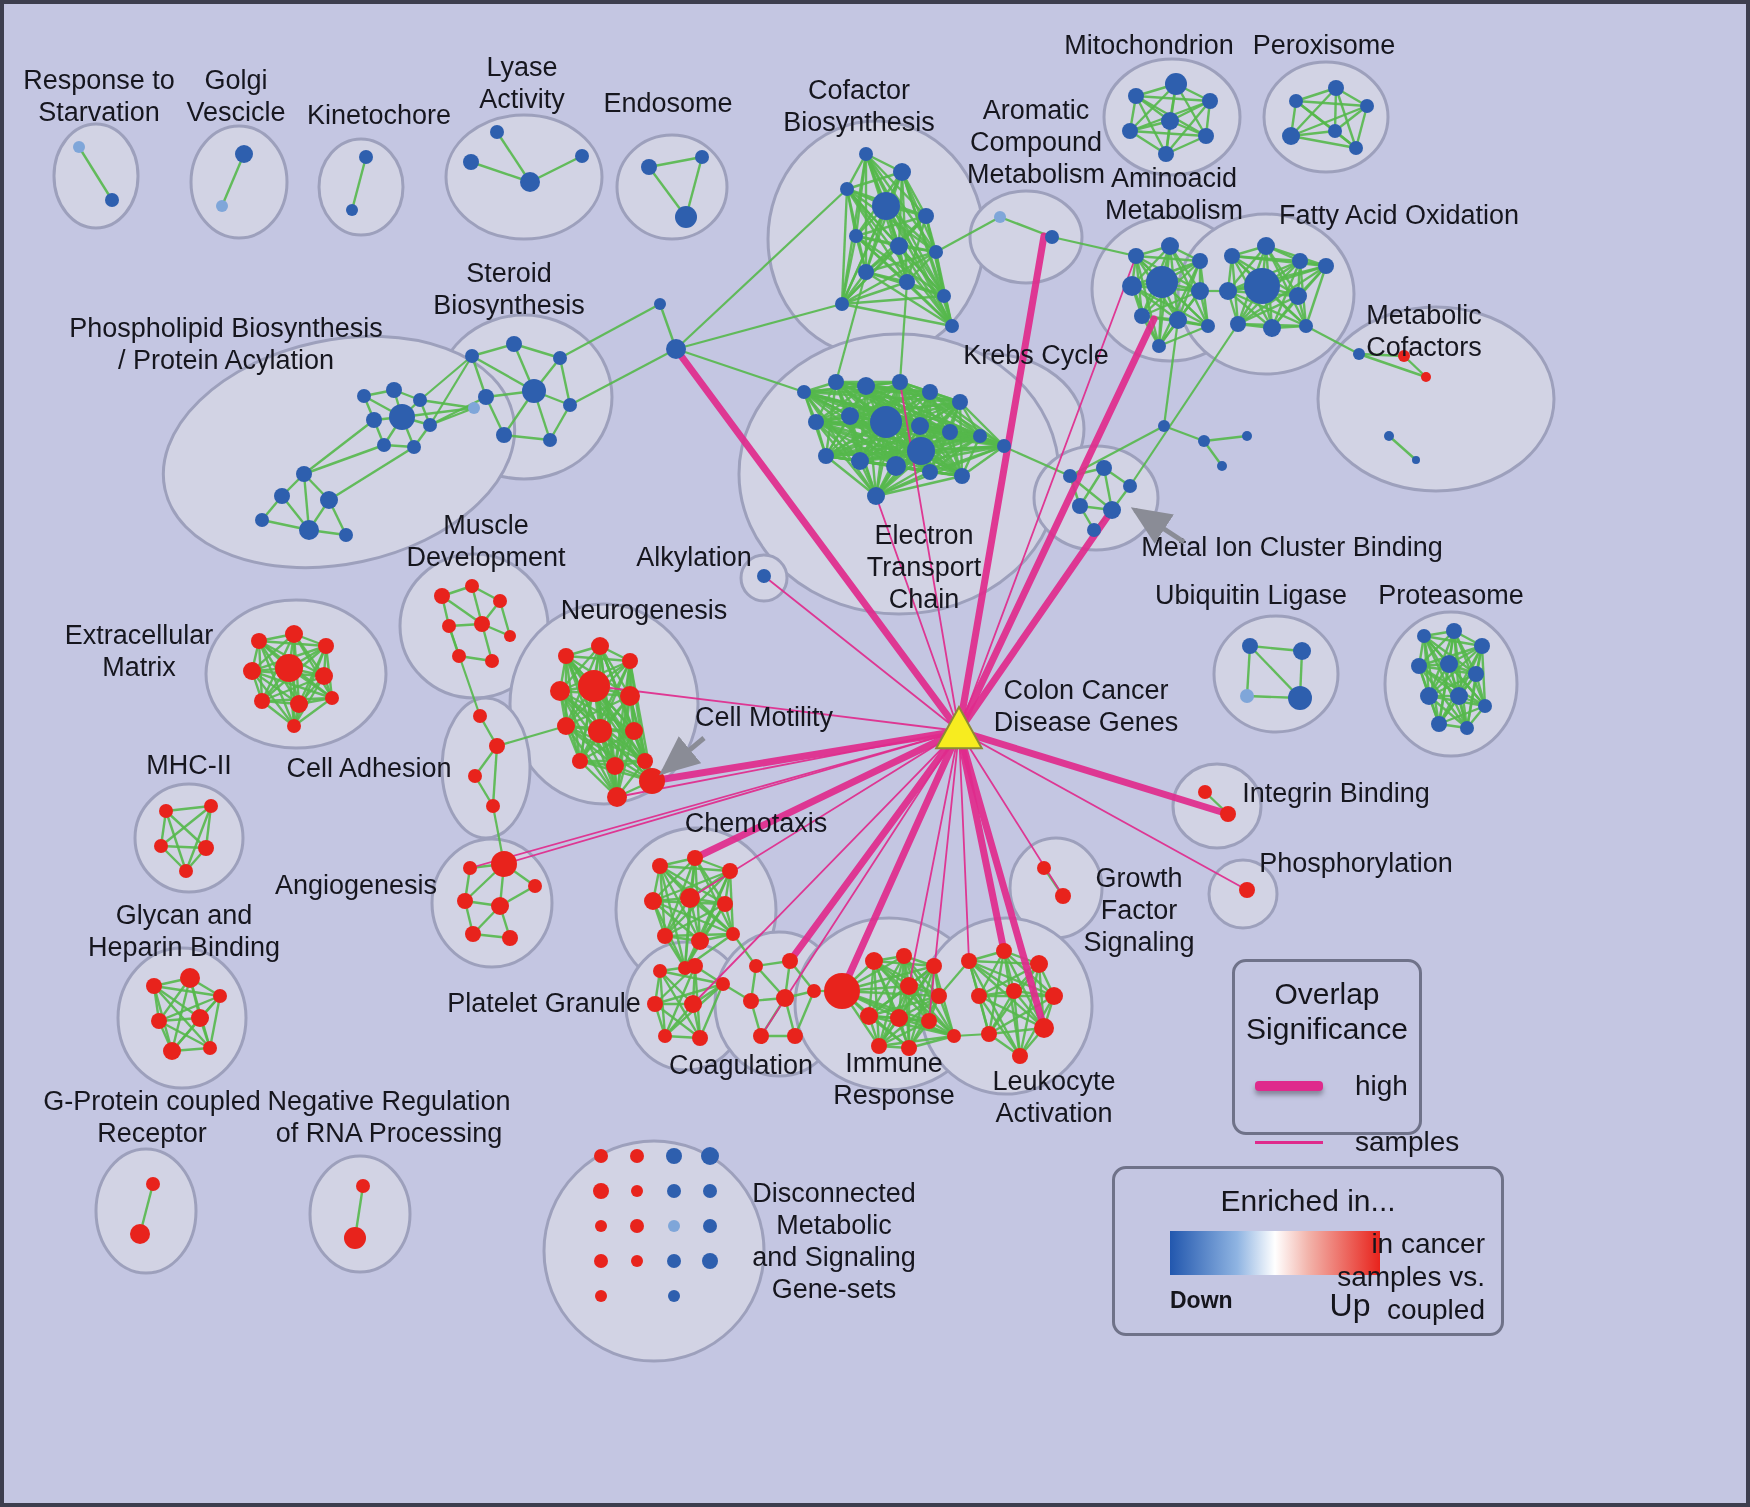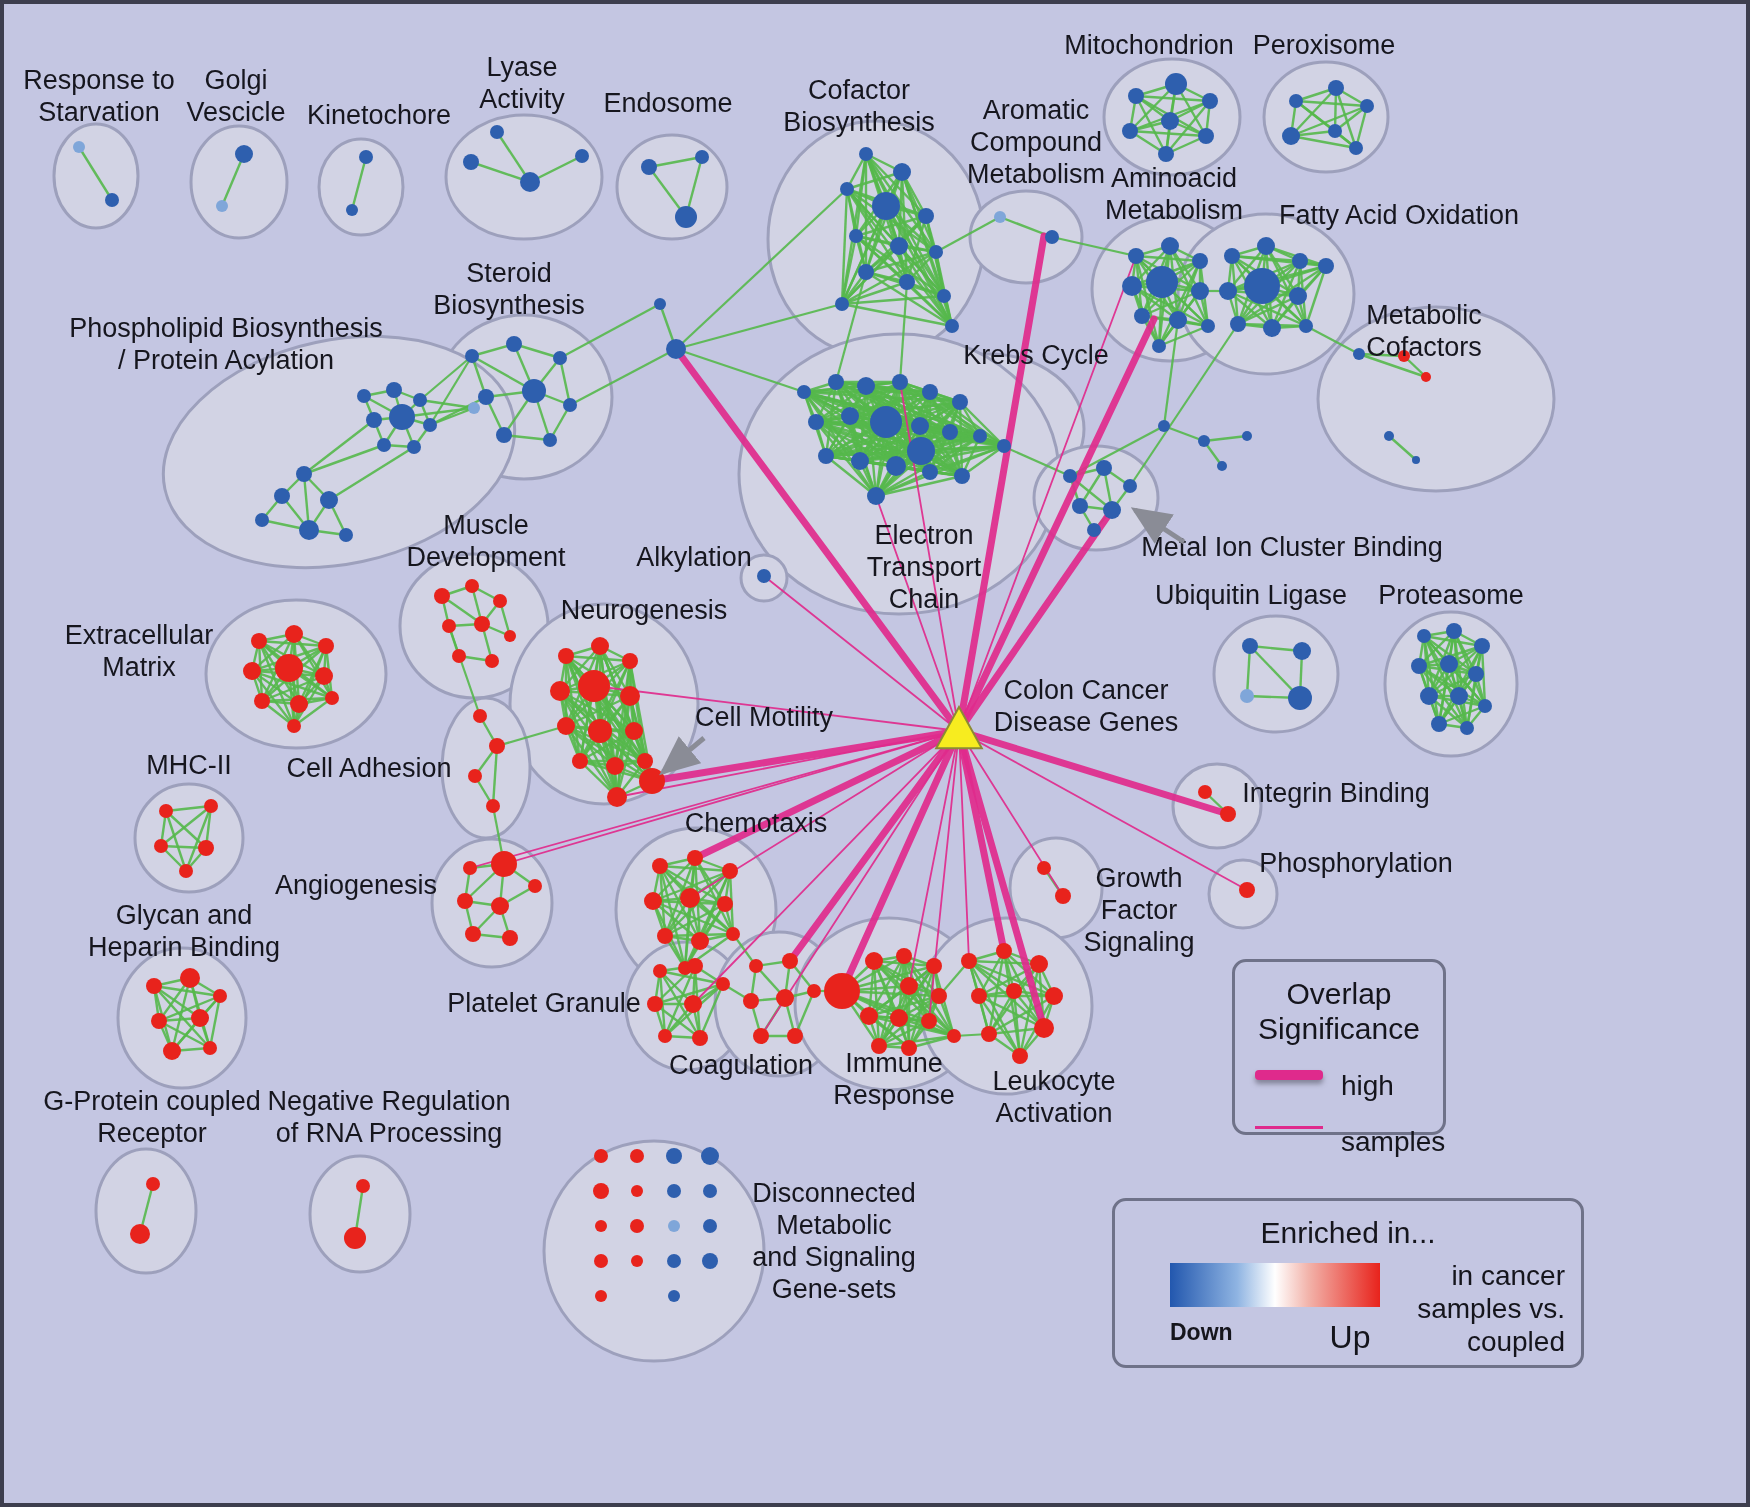--- a/index.html
+++ b/index.html
@@ -3,27 +3,27 @@
 <meta charset="utf-8">
 <style>
   html,body{margin:0;padding:0;background:#c4c6e2;}
   .stage{position:relative;width:1750px;height:1507px;background:#c4c6e2;
          border:4px solid #3d3e4e;box-sizing:border-box;overflow:hidden;
          font-family:"Liberation Sans",sans-serif;color:#15151c;}
   svg#net{position:absolute;left:0;top:0;}
   svg#net text{font-family:"Liberation Sans",sans-serif;font-size:27px;fill:#16161e;}
   .legend{position:absolute;box-sizing:border-box;border:3px solid #6f7289;border-radius:14px;}
   .legend .ltitle{text-align:center;font-size:30px;line-height:35px;margin-top:14px;}
-  .legend-overlap{left:1228px;top:955px;width:214px;height:176px;}
-  .lrow{display:flex;align-items:flex-start;gap:18px;padding:0 20px;margin-top:24px;}
+  .legend-overlap{left:1228px;top:955px;width:190px;height:176px;}
+  .lrow{display:flex;align-items:center;gap:32px;padding:0 20px;margin-top:24px;}
   .line-high{width:68px;height:10px;background:#df2a8c;border-radius:4px;
              box-shadow:0 4px 5px rgba(80,80,95,.55);flex:none;}
   .line-moderate{width:68px;height:3px;background:#df2a8c;flex:none;}
   .lrow span.lbl{font-size:28px;}
-  .legend-enrich{left:1108px;top:1162px;width:472px;height:170px;margin-top:32px;}
+  .legend-enrich{left:1108px;top:1162px;width:392px;height:170px;}
   .gbar{position:absolute;left:55px;top:62px;width:210px;height:44px;
         background:linear-gradient(90deg,#2257ae 0%,#8fb4e2 32%,#ffffff 50%,#f2b3aa 66%,#e8231c 100%);}
   .gdown{position:absolute;left:55px;top:118px;font-size:23px;font-weight:bold;}
   .gup{position:absolute;left:205px;top:118px;width:60px;text-align:center;font-size:32px;}
   .gnote{position:absolute;right:16px;top:58px;width:162px;text-align:right;
          font-size:28px;line-height:33px;}
 </style>
 </head>
 <body>
 

